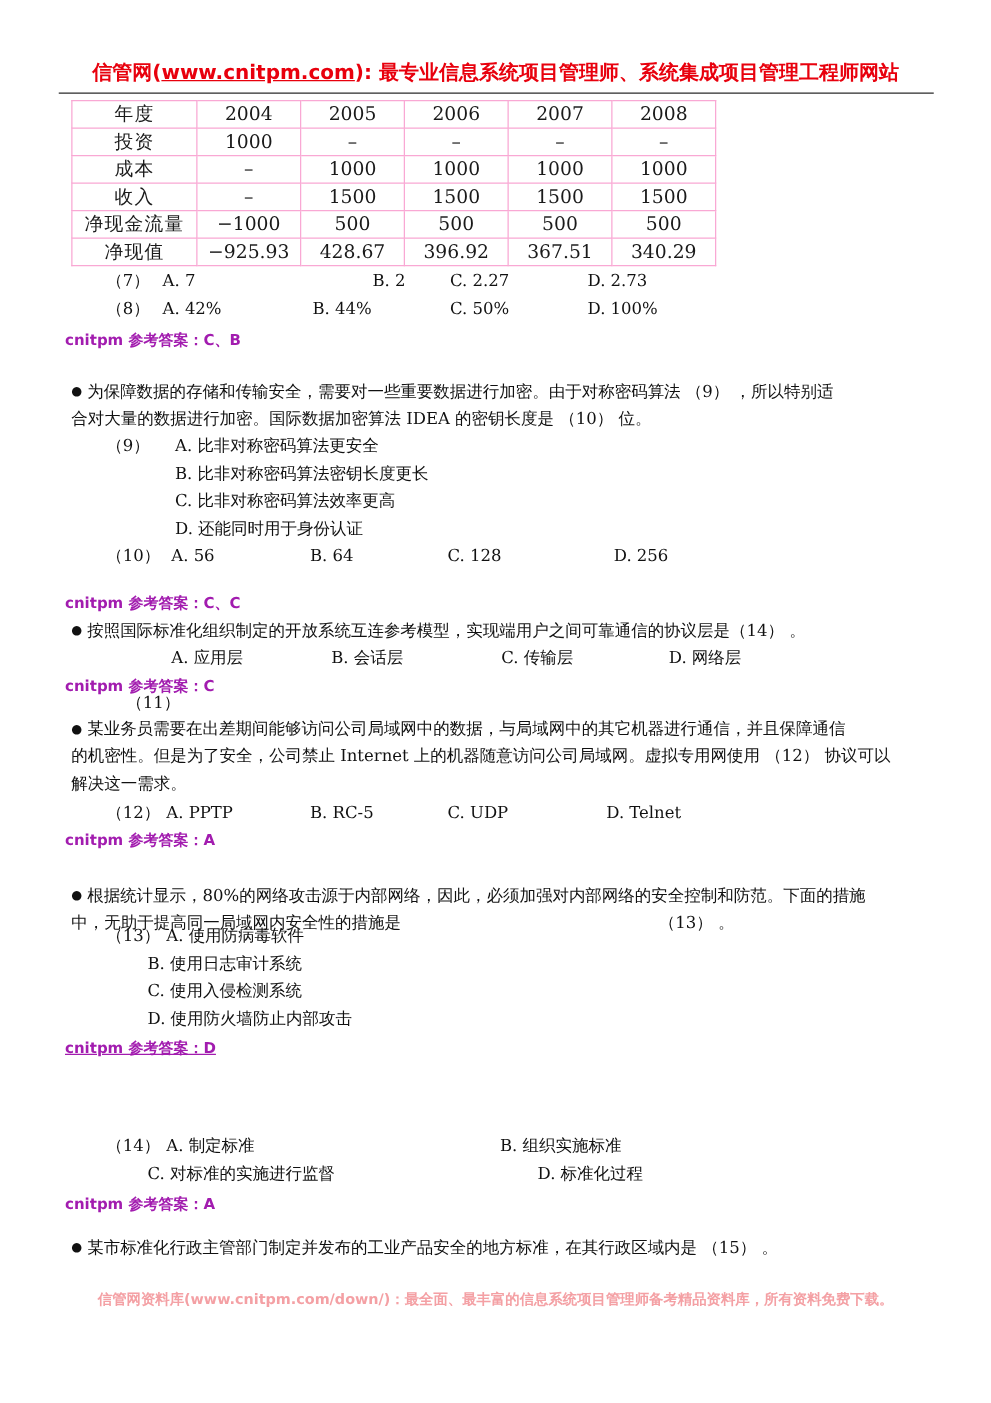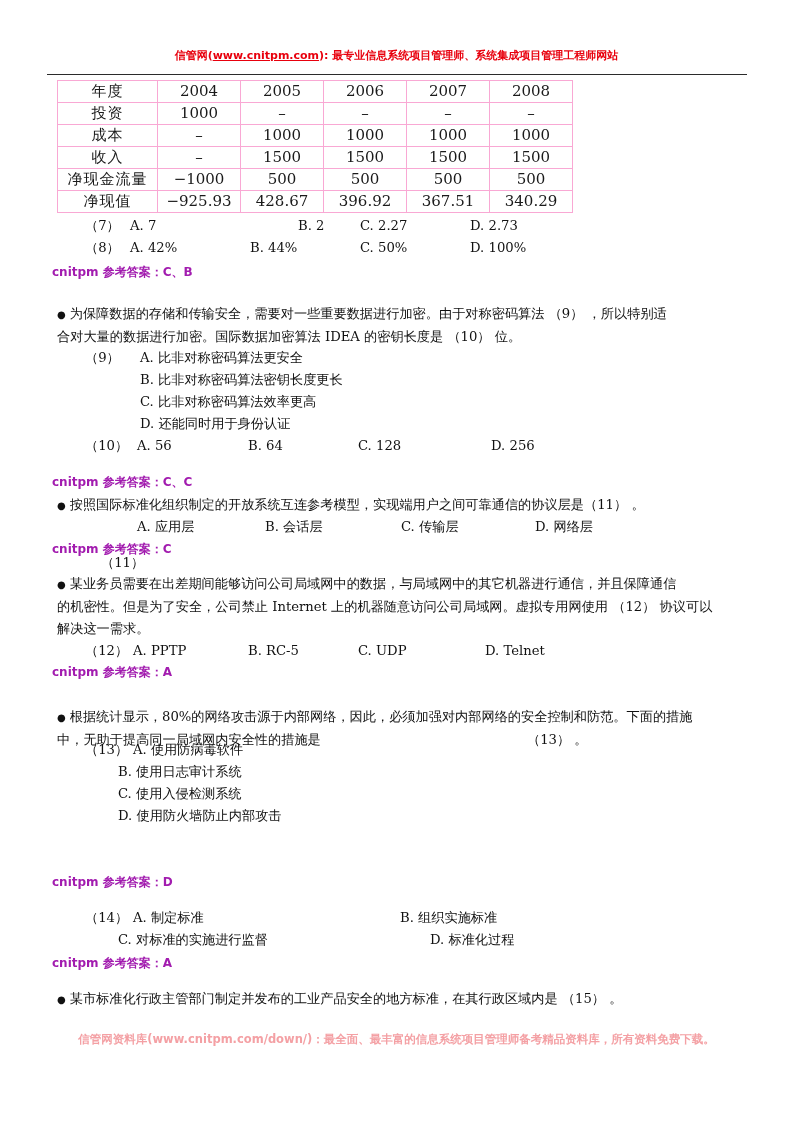--- a/index.html
+++ b/index.html
@@ -23,21 +23,21 @@
 
   
   .site-header {
     position: absolute;
     left: 0;
     top: 48px;
     width: 793px;
     text-align: center;
     font-family: "DejaVu Sans", "Liberation Sans", sans-serif;
     font-weight: bold;
-    font-size: 11px;
+    font-size: 16px;
     color: #e8000d;
     letter-spacing: 0px;
     white-space: nowrap;
   }
   .site-header .url {
     text-decoration: underline;
   }
   .header-rule {
     position: absolute;
     left: 47px;
@@ -245,21 +245,21 @@
       <span style="left:52px;">A. 56</span>
       <span style="left:163px;">B. 64</span>
       <span style="left:273px;">C. 128</span>
       <span style="left:406px;">D. 256</span>
     </div>
   </div>
 
   <div class="answer" style="left:52px; top:474px;">cnitpm 参考答案：C、C</div>
 
   <div class="blk para" style="left:57px; top:494px; width:690px;">
-    <div><span class="bullet">●</span><span>按照国际标准化组织制定的开放系统互连参考模型，实现端用户之间可靠通信的协议层是（11） 。</span></div>
+    <div><span class="bullet">●</span><span>按照国际标准化组织制定的开放系统互连参考模型，实现端用户之间可靠通信的协议层是（14） 。</span></div>
   </div>
 
   <div class="blk" style="left:85px; top:516px; width:660px;">
     <div class="optrow">
       <span style="left:16px;margin-top:36px;" class="qmark">（11）</span>
       <span style="left:52px;">A. 应用层</span>
       <span style="left:180px;">B. 会话层</span>
       <span style="left:316px;">C. 传输层</span>
       <span style="left:450px;">D. 网络层</span>
     </div>
@@ -302,21 +302,21 @@
       <span style="left:33px;">B. 使用日志审计系统</span>
     </div>
     <div class="optrow">
       <span style="left:33px;">C. 使用入侵检测系统</span>
     </div>
     <div class="optrow">
       <span style="left:33px;">D. 使用防火墙防止内部攻击</span>
     </div>
   </div>
 
-  <div class="answer" style="left:52px; top:874px;">cnitpm 参考答案：D</div>
+  <div class="answer" style="left:52px; top:830px;text-decoration:underline;">cnitpm 参考答案：D</div>
 
 
   <div class="blk" style="left:85px; top:907px; width:660px;">
     <div class="optrow">
       <span style="left:0px;" class="qmark">（14）</span>
       <span style="left:48px;">A. 制定标准</span>
       <span style="left:315px;">B. 组织实施标准</span>
     </div>
     <div class="optrow">
       <span style="left:33px;">C. 对标准的实施进行监督</span>

